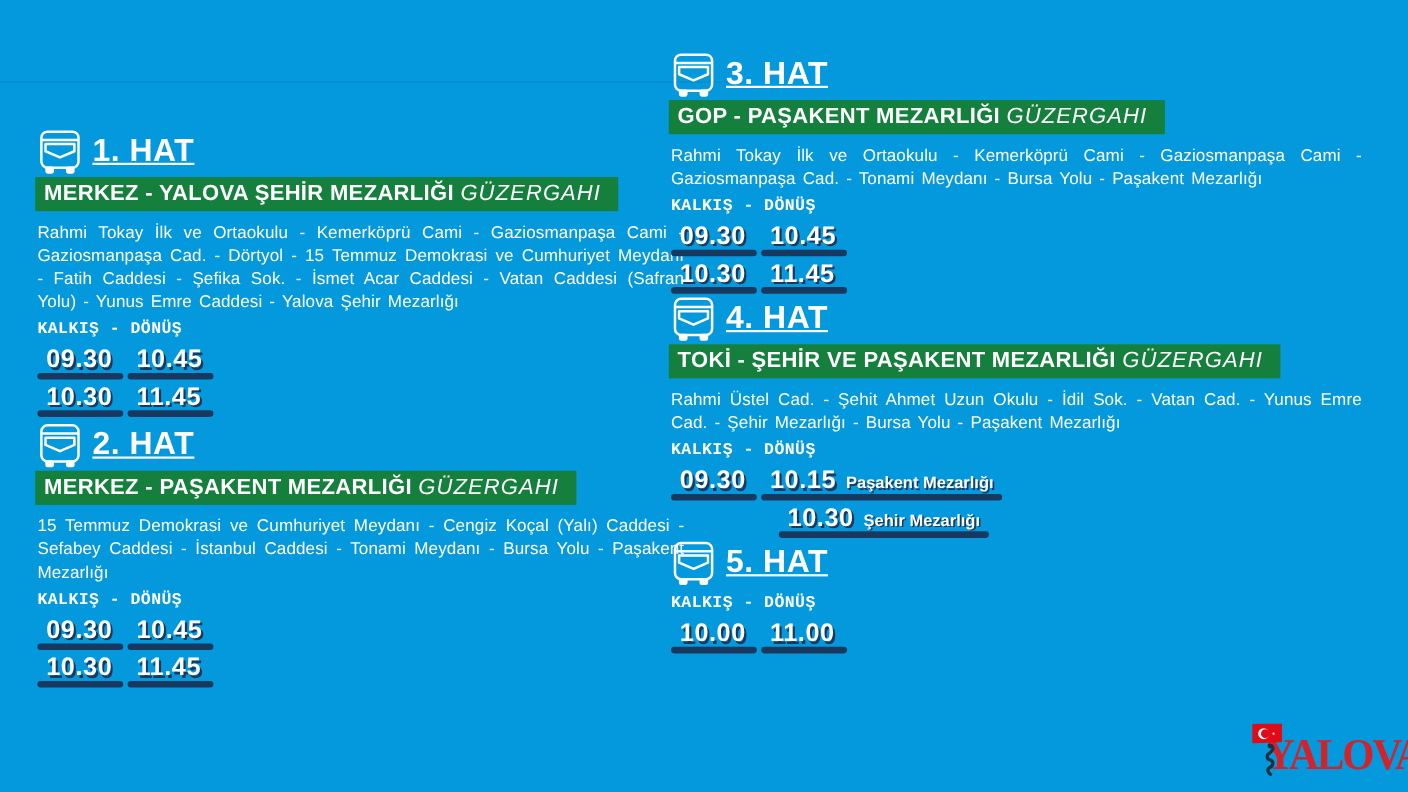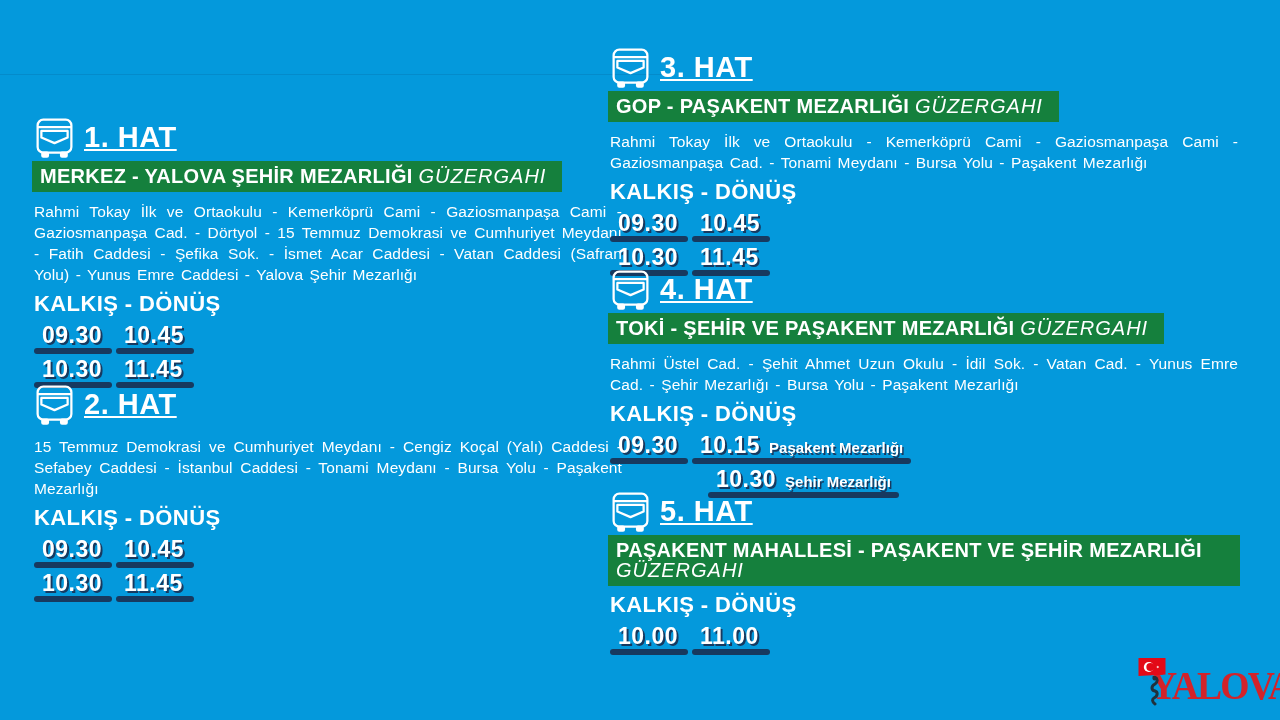--- a/index.html
+++ b/index.html
@@ -27,22 +27,23 @@
     font-size:20px; line-height:20px; font-weight:bold;
     padding:5px 16px 6px 8px; letter-spacing:0.3px;
   }
   .bar .suffix{font-style:italic; font-weight:normal; letter-spacing:1px;}
 
   .desc{
     color:#fff; font-size:15.5px; line-height:21px; text-align:justify;
     margin:9px 2px 0 2px; letter-spacing:0.1px; word-spacing:2px;
   }
   .sched-label{
-    color:#fff; font-weight:bold; font-size:22px; letter-spacing:0.4px;
+    color:#fff; font-weight:bold; font-size:15px; letter-spacing:0.4px;
     margin:6px 0 5px 2px;
+    font-family:Liberation Mono, monospace;
   }
   .times{margin-left:2px;}
   .time-row{display:flex; gap:4px; margin-bottom:2px; align-items:flex-end;}
   .time-cell{
     position:relative; display:inline-flex; align-items:baseline; gap:9px;
     padding:0 8px 5px 8px; min-width:62px; box-sizing:content-box;
   }
   .time-cell::after{
     content:""; position:absolute; left:0; right:0; bottom:0; height:6px;
     border-radius:3px; background:#17395F;
@@ -118,20 +119,24 @@
         <svg viewBox="0 0 48 48" fill="none" stroke="#fff" stroke-width="2.4" stroke-linejoin="round">
           <rect x="6" y="5" width="36" height="35" rx="6"></rect>
           <line x1="6" y1="13" x2="42" y2="13"></line>
           <path d="M10 17 H38 V24 L24 30 L10 24 Z"></path>
           <rect x="11" y="40" width="6" height="4.5" rx="1" fill="#fff"></rect>
           <rect x="31" y="40" width="6" height="4.5" rx="1" fill="#fff"></rect>
         </svg>
       </span>
       <span class="hat-title">2. HAT</span>
     </div>
+    <div class="bar">
+      <span>MERKEZ - PAŞAKENT MEZARLIĞI</span>
+      <span class="suffix">GÜZERGAHI</span>
+    </div>
     <p class="desc">15 Temmuz Demokrasi ve Cumhuriyet Meydanı - Cengiz Koçal (Yalı) Caddesi - Sefabey Caddesi - İstanbul Caddesi - Tonami Meydanı - Bursa Yolu - Paşakent Mezarlığı</p>
     <div class="sched-label">KALKIŞ - DÖNÜŞ</div>
     <div class="times">
       <div class="time-row">
         <span class="time-cell">
             <span class="time-value">09.30</span>
           </span>
         <span class="time-cell">
             <span class="time-value">10.45</span>
           </span>
@@ -230,24 +235,20 @@
       <span class="bus-icon">
         <svg viewBox="0 0 48 48" fill="none" stroke="#fff" stroke-width="2.4" stroke-linejoin="round">
           <rect x="6" y="5" width="36" height="35" rx="6"></rect>
           <line x1="6" y1="13" x2="42" y2="13"></line>
           <path d="M10 17 H38 V24 L24 30 L10 24 Z"></path>
           <rect x="11" y="40" width="6" height="4.5" rx="1" fill="#fff"></rect>
           <rect x="31" y="40" width="6" height="4.5" rx="1" fill="#fff"></rect>
         </svg>
       </span>
       <span class="hat-title">5. HAT</span>
-    </div>
-    <div class="bar">
-      <span>PAŞAKENT MAHALLESİ - PAŞAKENT VE ŞEHİR MEZARLIĞI</span>
-      <span class="suffix">GÜZERGAHI</span>
     </div>
     <div class="sched-label">KALKIŞ - DÖNÜŞ</div>
     <div class="times">
       <div class="time-row">
         <span class="time-cell">
             <span class="time-value">10.00</span>
           </span>
         <span class="time-cell">
             <span class="time-value">11.00</span>
           </span>

